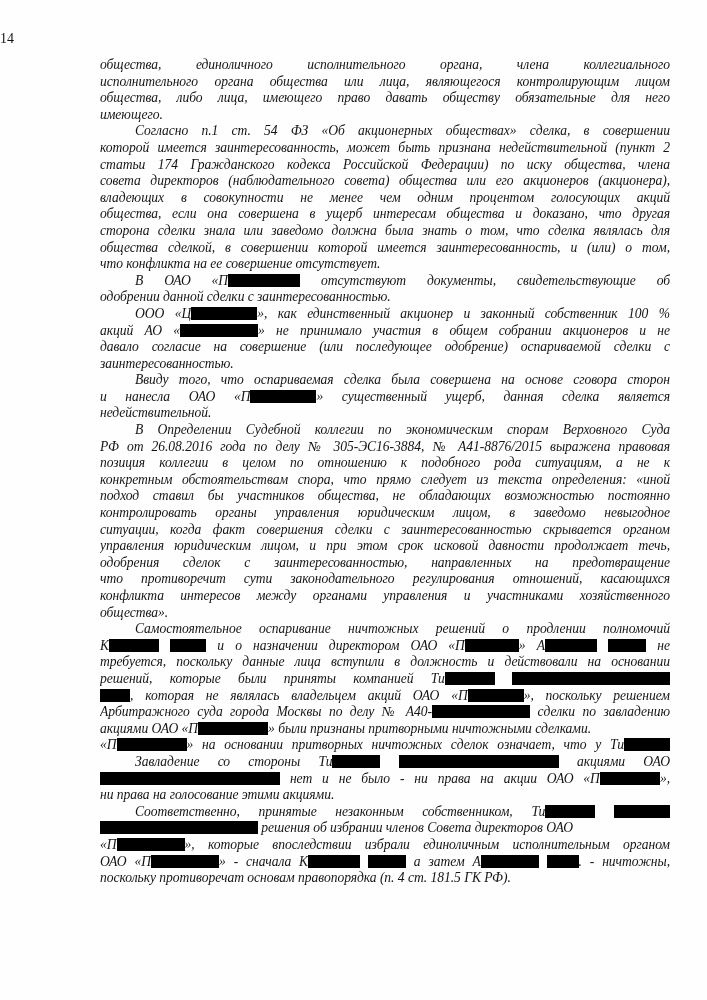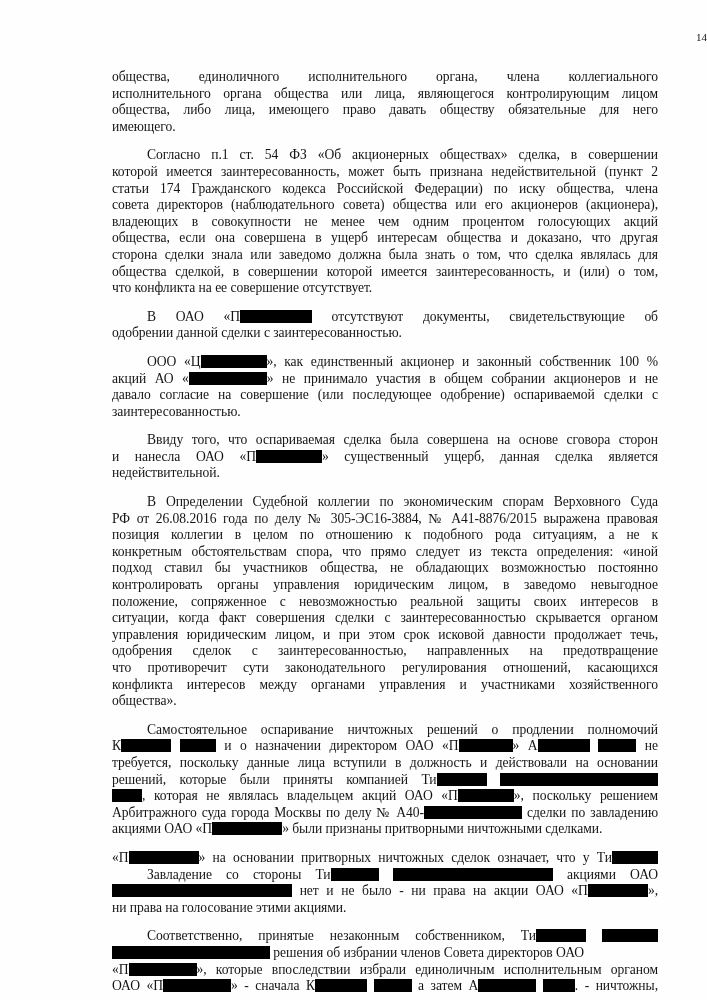--- a/index.html
+++ b/index.html
@@ -10,32 +10,32 @@
     background: #fefefe;
     font-family: "Liberation Serif", "DejaVu Serif", serif;
     color: #141414;
     overflow: hidden;
   }
   .page-number {
     position: absolute;
     top: 31px;
     left: 0;
     width: 100%;
-    text-align: right;
-    font-size: 11px;
+    text-align: left;
+    font-size: 14px;
   }
   .doc-body {
     position: absolute;
     top: 57px;
     left: 100px;
     width: 570px;
     font-size: 13.6px;
     letter-spacing: -0.05px;
   }
-  .para { margin: 12px; padding: 0; }
+  .para { margin: 0; padding: 0; font-style: italic; }
   .line {
     height: 16.6px;
     line-height: 16.6px;
     white-space: nowrap;
     overflow: hidden;
     text-align: left;
   }
   .line.j {
     text-align: justify;
     text-align-last: justify;
@@ -86,21 +86,20 @@
         <div class="line j">и нанесла ОАО «П<span class="redact" style="width: 66px; background: rgb(0, 0, 0);"></span>» существенный ущерб, данная сделка является</div>
         <div class="line">недействительной.</div>
       </div>
       <div class="para">
         <div class="line j ind">В Определении Судебной коллегии по экономическим спорам Верховного Суда</div>
         <div class="line j">РФ от 26.08.2016 года по делу № 305-ЭС16-3884, № А41-8876/2015 выражена правовая</div>
         <div class="line j">позиция коллегии в целом по отношению к подобного рода ситуациям, а не к</div>
         <div class="line j">конкретным обстоятельствам спора, что прямо следует из текста определения: «иной</div>
         <div class="line j">подход ставил бы участников общества, не обладающих возможностью постоянно</div>
         <div class="line j">контролировать органы управления юридическим лицом, в заведомо невыгодное</div>
-        <div class="line j">положение, сопряженное с невозможностью реальной защиты своих интересов в</div>
         <div class="line j">ситуации, когда факт совершения сделки с заинтересованностью скрывается органом</div>
         <div class="line j">управления юридическим лицом, и при этом срок исковой давности продолжает течь,</div>
         <div class="line j">одобрения сделок с заинтересованностью, направленных на предотвращение</div>
         <div class="line j">что противоречит сути законодательного регулирования отношений, касающихся</div>
         <div class="line j">конфликта интересов между органами управления и участниками хозяйственного</div>
         <div class="line">общества».</div>
       </div>
       <div class="para">
         <div class="line j ind">Самостоятельное оспаривание ничтожных решений о продлении полномочий</div>
         <div class="line j">К<span class="redact" style="width: 50px; background: rgb(0, 0, 0);"></span> <span class="redact" style="width: 36px; background: rgb(0, 0, 0);"></span> и о назначении директором ОАО «П<span class="redact" style="width: 54px; background: rgb(0, 0, 0);"></span>» А<span class="redact" style="width: 52px; background: rgb(0, 0, 0);"></span> <span class="redact" style="width: 38px; background: rgb(0, 0, 0);"></span> не</div>
@@ -114,15 +113,16 @@
         <div class="line j">«П<span class="redact" style="width: 70px; background: rgb(0, 0, 0);"></span>» на основании притворных ничтожных сделок означает, что у Ти<span class="redact" style="width: 46px; background: rgb(0, 0, 0);"></span></div>
         <div class="line j ind">Завладение со стороны Ти<span class="redact" style="width: 48px; background: rgb(0, 0, 0);"></span> <span class="redact" style="width: 160px; background: rgb(0, 0, 0);"></span> акциями ОАО</div>
         <div class="line j"><span class="redact" style="width: 180px; background: rgb(0, 0, 0);"></span> нет и не было - ни права на акции ОАО «П<span class="redact" style="width: 60px; background: rgb(0, 0, 0);"></span>»,</div>
         <div class="line">ни права на голосование этими акциями.</div>
       </div>
       <div class="para">
         <div class="line j ind">Соответственно, принятые незаконным собственником, Ти<span class="redact" style="width: 50px; background: rgb(0, 0, 0);"></span> <span class="redact" style="width: 56px; background: rgb(0, 0, 0);"></span></div>
         <div class="line"><span class="redact" style="width: 158px; background: rgb(0, 0, 0);"></span> решения об избрании членов Совета директоров ОАО</div>
         <div class="line j">«П<span class="redact" style="width: 68px; background: rgb(0, 0, 0);"></span>», которые впоследствии избрали единоличным исполнительным органом</div>
         <div class="line j">ОАО «П<span class="redact" style="width: 68px; background: rgb(0, 0, 0);"></span>» - сначала К<span class="redact" style="width: 52px; background: rgb(0, 0, 0);"></span> <span class="redact" style="width: 38px; background: rgb(0, 0, 0);"></span> а затем А<span class="redact" style="width: 58px; background: rgb(0, 0, 0);"></span> <span class="redact" style="width: 32px; background: rgb(0, 0, 0);"></span>. - ничтожны,</div>
+        <div class="line">поскольку противоречат основам правопорядка (п. 4 ст. 181.5 ГК РФ).</div>
       </div>
     </div>
 </div>
 
 </body></html>

